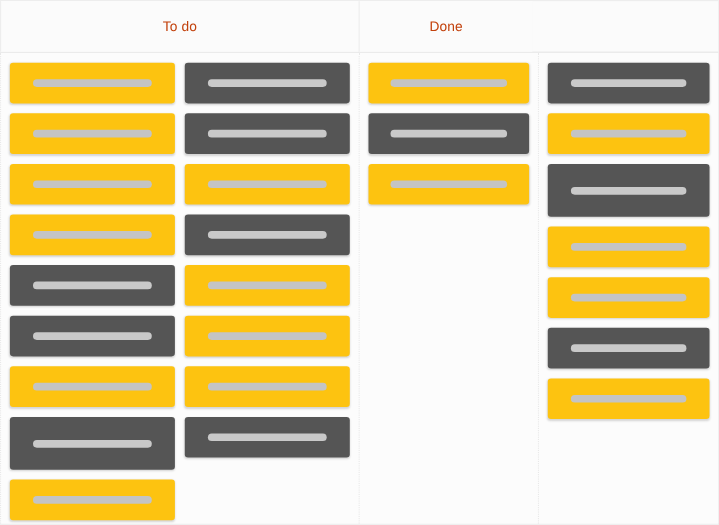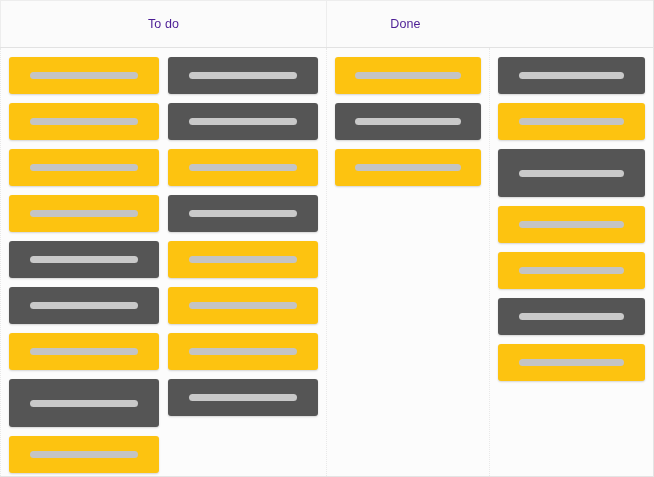--- a/index.html
+++ b/index.html
@@ -35,21 +35,21 @@
     background: #fbfbfb;
     border-bottom: 1px solid #e2e2e2;
     border-top: 1px solid #ededed;
   }
   .col-head {
     display: flex;
     align-items: center;
     justify-content: center;
     box-sizing: border-box;
     font-size: 12.5px;
-    color: #4c1d95;
+    color: #c2410c;
     letter-spacing: 0.1px;
     background: #fbfbfb;
     border-left: 1px solid #ededed;
   }
   .col-head:first-child { border-left: 1px solid #ededed; }
   .col-head.todo       { width: 326px; }
   .col-head.inprogress { width: 163px; }
   .col-head.done       { width: 158px; text-align: center; }
 
   

